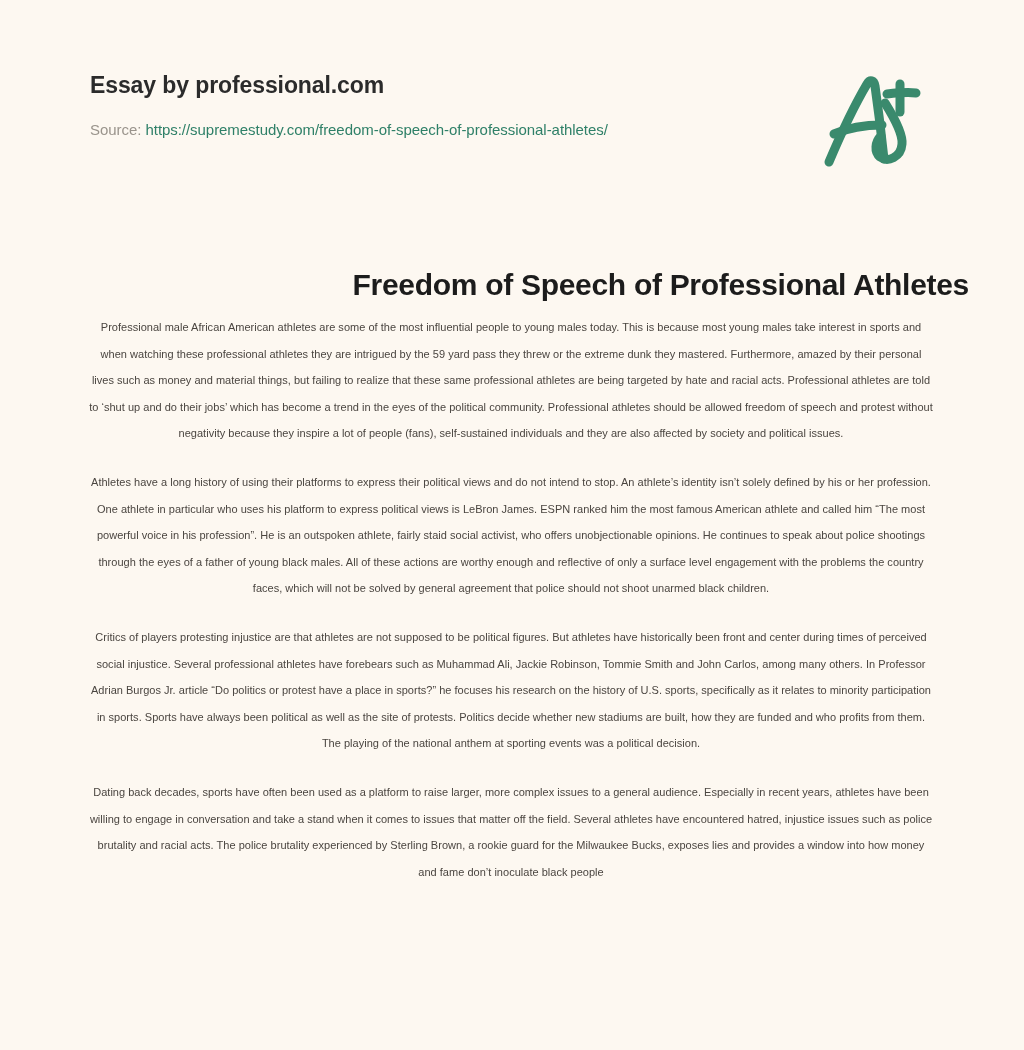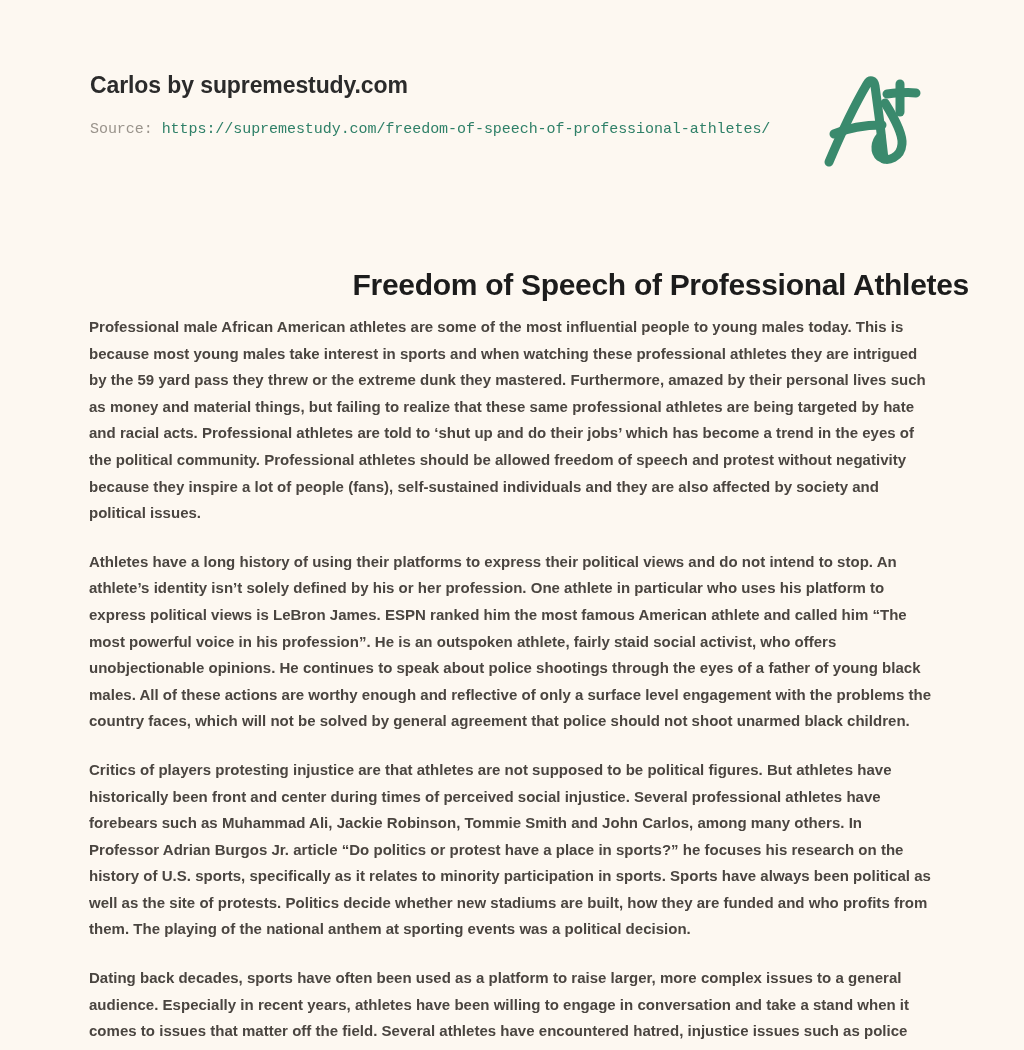--- a/index.html
+++ b/index.html
@@ -43,21 +43,20 @@
   }
 
   .source-line {
     position: absolute;
     left: 90px;
     top: 121px;
     font-size: 15px;
     color: #9a948c;
     white-space: nowrap;
     letter-spacing: -0.05px;
-    font-family: Liberation Mono, monospace;
   }
 
   .source-label {
     color: #9a948c;
   }
 
   .source-url {
     color: #2f8068;
     text-decoration: none;
   }
@@ -93,40 +92,39 @@
   
   .essay-body {
     position: absolute;
     left: 89px;
     top: 314px;
     width: 844px;
   }
 
   .essay-body p {
     margin: 0 0 22px 0;
-    font-size: 15px;
+    font-size: 11px;
     line-height: 26.6px;
     color: #4a4540;
-    text-align: left;
+    text-align: center;
     letter-spacing: 0.02px;
-    font-weight: bold;
   }
 
   .essay-body p:last-child {
     margin-bottom: 0;
   }
 </style>
 </head>
 <body>
 
 <div class="page">
 
   <div class="header">
 
-    <div class="byline">Carlos by supremestudy.com</div>
+    <div class="byline">Essay by professional.com</div>
 
     <div class="source-line">
       <span class="source-label">Source: </span><a class="source-url" href="#">https://supremestudy.com/freedom-of-speech-of-professional-athletes/</a>
     </div>
 
     <div class="logo">
       <svg viewBox="0 0 120 120" xmlns="http://www.w3.org/2000/svg" aria-hidden="true">
         <g fill="none" stroke="#3a8a6d" stroke-width="9" stroke-linecap="round" stroke-linejoin="round">
           <path d="M17 100 C 28 74, 42 44, 55 22 C 58 17, 62 18, 63 24 C 67 52, 70 78, 72 97"></path>
           <path d="M22 72 C 36 66, 55 63, 70 63"></path>

